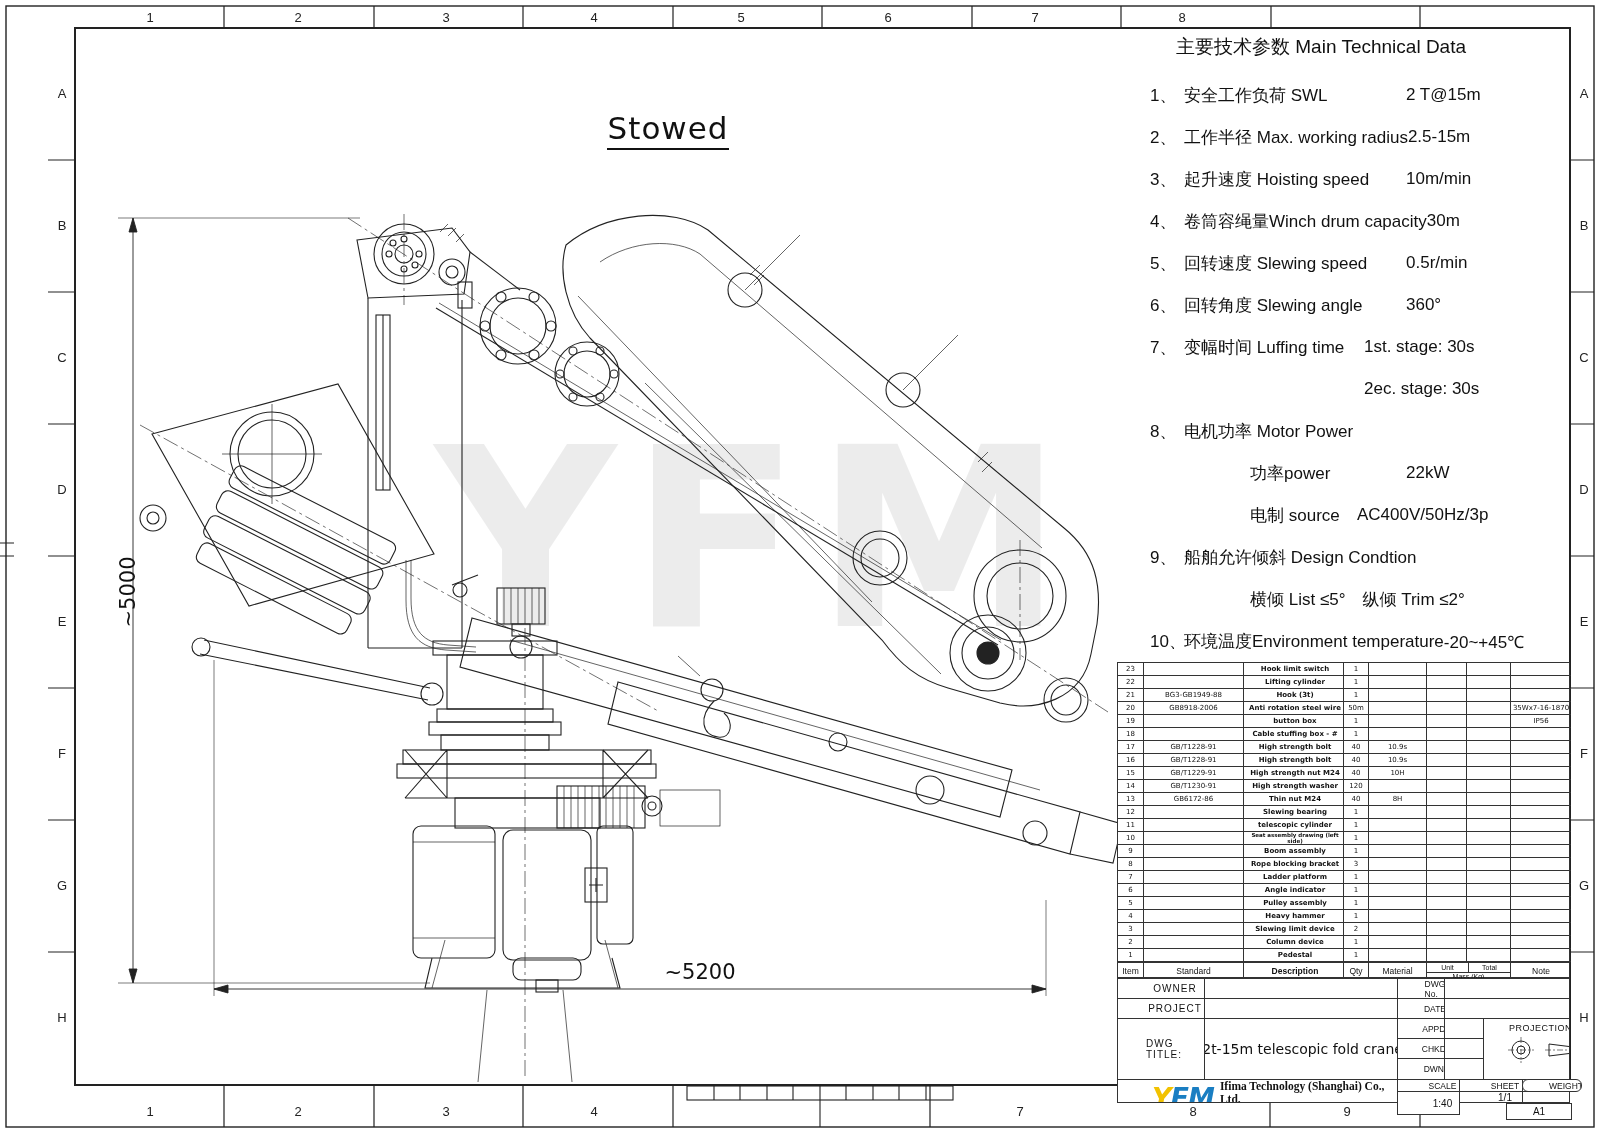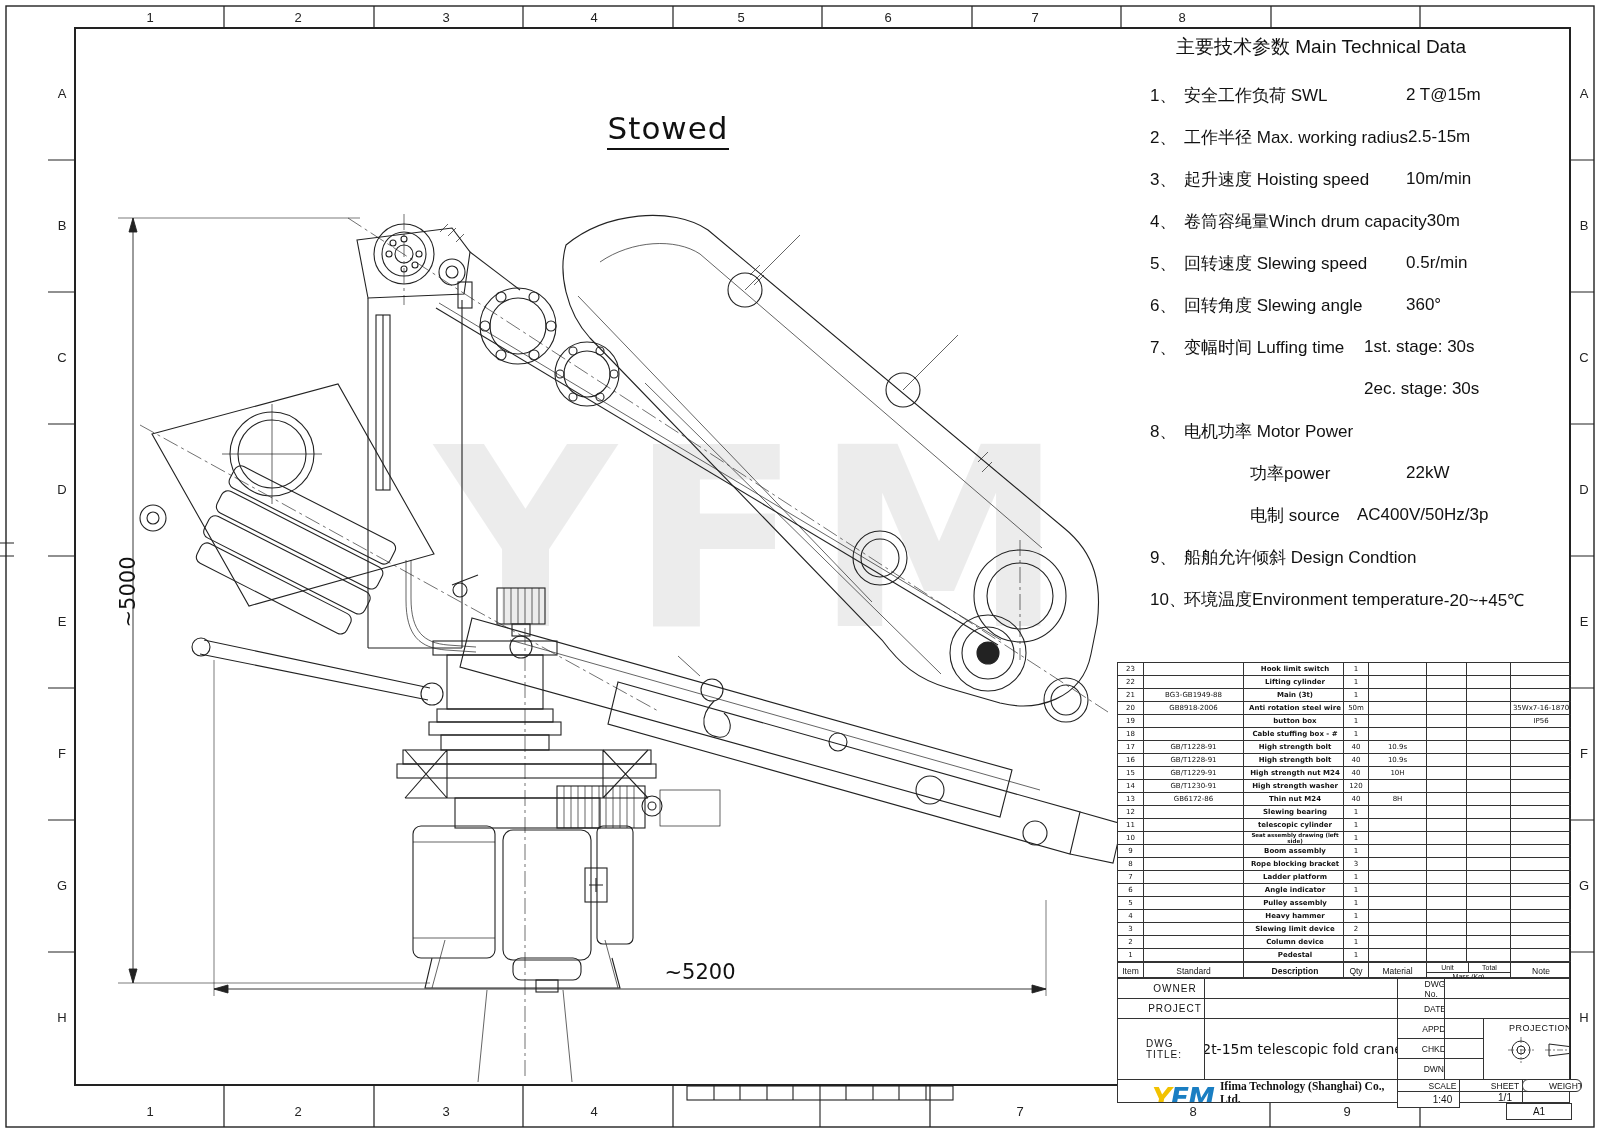--- a/index.html
+++ b/index.html
@@ -358,20 +358,26 @@
           <span class="lb">电制 source</span>
           <span class="sp"></span>
           <span class="vl" style="width: 185px;">AC400V/50Hz/3p</span>
         </div>
         <div class="trow">
           <span class="n">9、</span>
           <span class="lb">船舶允许倾斜 Design Condtion</span>
           <span class="sp"></span>
           <span class="vl" style="width: 136px;"></span>
         </div>
+        <div class="trow ind">
+          <span class="n"></span>
+          <span class="lb">横倾 List ≤5°　纵倾 Trim ≤2°</span>
+          <span class="sp"></span>
+          <span class="vl" style="width: 0px;"></span>
+        </div>
         <div class="trow">
           <span class="n">10、</span>
           <span class="lb">环境温度Environment temperature</span>
           <span class="sp"></span>
           <span class="vl" style="width: 105px;">-20~+45℃</span>
         </div>
       </div>
   </div>
 
   <div class="abs ptable" style="left:1117px;top:662px;width:453px;height:316px;">
@@ -392,21 +398,21 @@
           <div class="c3">Lifting cylinder</div>
           <div class="c4">1</div>
           <div class="c5"></div>
           <div class="c6"></div>
           <div class="c7"></div>
           <div class="c8"></div>
         </div>
         <div class="prow">
           <div class="c1">21</div>
           <div class="c2">BG3-GB1949-88</div>
-          <div class="c3">Main (3t)</div>
+          <div class="c3">Hook (3t)</div>
           <div class="c4">1</div>
           <div class="c5"></div>
           <div class="c6"></div>
           <div class="c7"></div>
           <div class="c8"></div>
         </div>
         <div class="prow">
           <div class="c1">20</div>
           <div class="c2">GB8918-2006</div>
           <div class="c3">Anti rotation steel wire rope</div>
@@ -656,20 +662,20 @@
     </div>
 
     <div class="cell company" style="left:0;top:101px;width:281px;height:24px;">
       <div class="logo"><span class="ly">Y</span><span class="lfm">FM</span></div>
       <div>
         <div class="co-en">Ifima Technology (Shanghai) Co., Ltd.</div>
         <div class="co-cn">伊斐玛科技（上海）有限公司</div>
       </div>
     </div>
     <div class="cell lab-sm" style="left:280px;top:101px;width:63px;height:13px;">SCALE</div>
-    <div class="cell tbval" style="left:280px;top:113px;width:63px;height:17px;">1:40</div>
+    <div class="cell tbval" style="left:280px;top:113px;width:63px;height:24px;">1:40</div>
     <div class="cell lab-sm" style="left:342px;top:101px;width:64px;height:13px;">SHEET</div>
     <div class="cell tbval" style="left:342px;top:113px;width:64px;height:12px;">1/1</div>
     <div class="cell lab-sm" style="left:405px;top:101px;width:60px;height:13px;border-radius:6px;">WEIGHT</div>
     <div class="cell tbval" style="left:405px;top:113px;width:48px;height:12px;"></div>
   </div>
 
 </div>
 
 </body></html>

